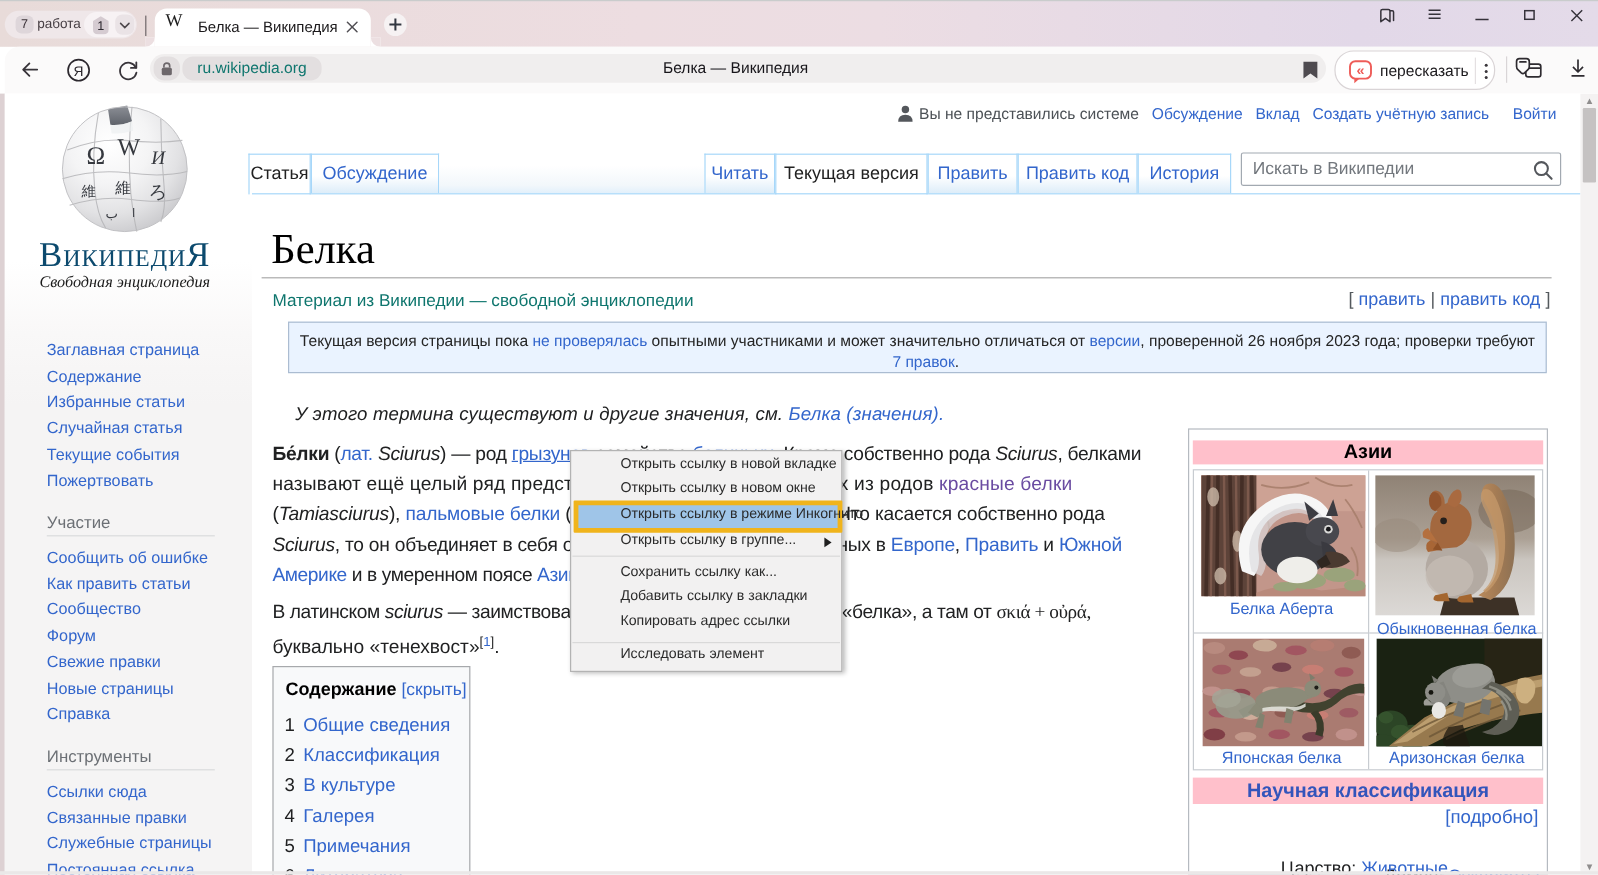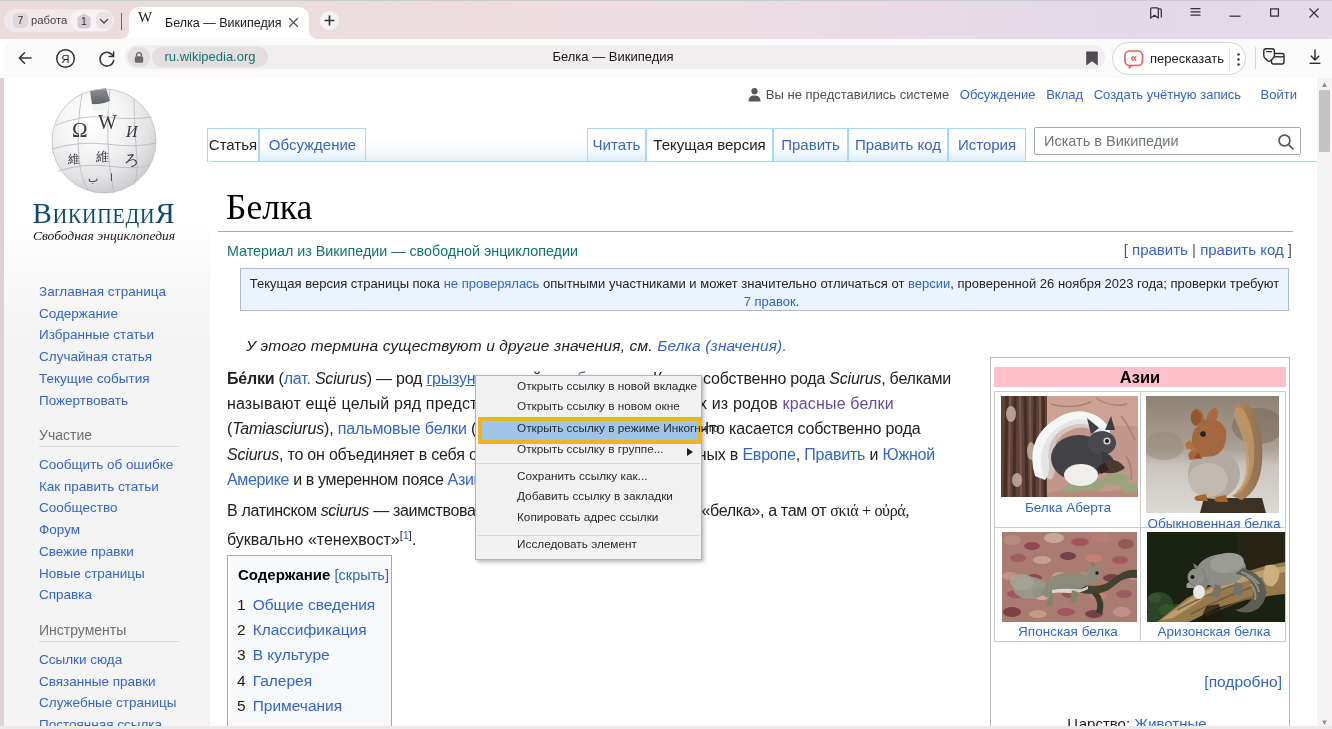--- a/index.html
+++ b/index.html
@@ -457,20 +457,21 @@
         <path d="M96 36 Q112 40 118 54 Q122 66 112 76 Q100 84 88 78 Q98 76 104 68 Q110 58 102 48 Q96 42 88 42 Z" fill="#5e5e55"></path>
         <g stroke="#9a9a90" stroke-width="2" opacity="0.8" fill="none">
           <path d="M100 44 Q110 50 112 60 M94 40 Q106 44 112 52 M104 52 Q110 60 108 68"></path>
         </g>
       </svg>
       <div class="icap" style="left:0px;top:108px;"><a href="#w">Белка Аберта</a></div>
       <div class="icap" style="left:146px;top:124px;"><a href="#w">Обыкновенная белка</a></div>
       <div class="icap" style="left:0px;top:232px;"><a href="#w">Японская белка</a></div>
       <div class="icap" style="left:146px;top:232px;"><a href="#w">Аризонская белка</a></div>
     </div>
+    <div class="pinkband" style="top:290px;height:22px;font-size:16.5px;font-weight:bold;line-height:22px;"><a href="#w" style="color:#3355bb">Научная классификация</a></div>
     <div class="abs" style="top:315px;right:7px;font-size:15.5px;"><a href="#w">[подробно]</a></div>
     <div class="abs" style="top:328px;left:0;width:292px;text-align:right;font-size:15px;color:#202122;margin-top:36px;">Домен: <a href="#w">Эукариоты</a></div>
     <div class="abs" style="top:357px;left:0;width:292px;text-align:center;font-size:15px;color:#202122;">Царство: <a href="#w">Животные</a></div>
   </div>
 
   <div class="abs" id="cmenu">
     <div class="mi" style="top:2.5px">Открыть ссылку в новой вкладке</div>
     <div class="mi" style="top:23px">Открыть ссылку в новом окне</div>
     <div class="abs" id="hl"></div>
     <div class="mi" style="top:44.5px">Открыть ссылку в режиме Инкогнито</div>

